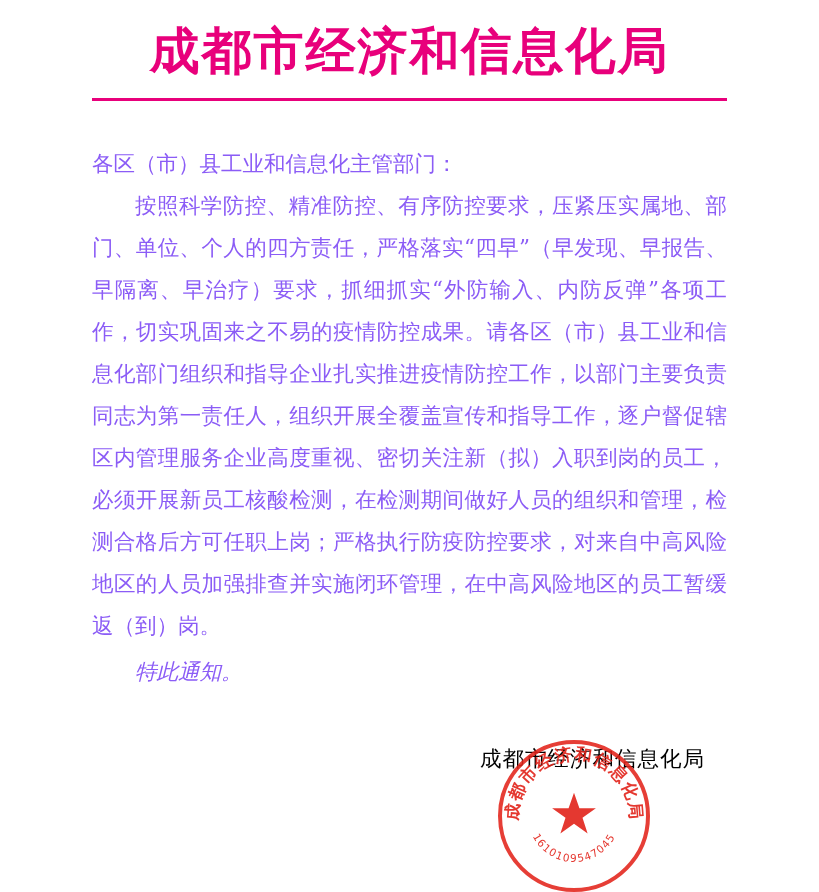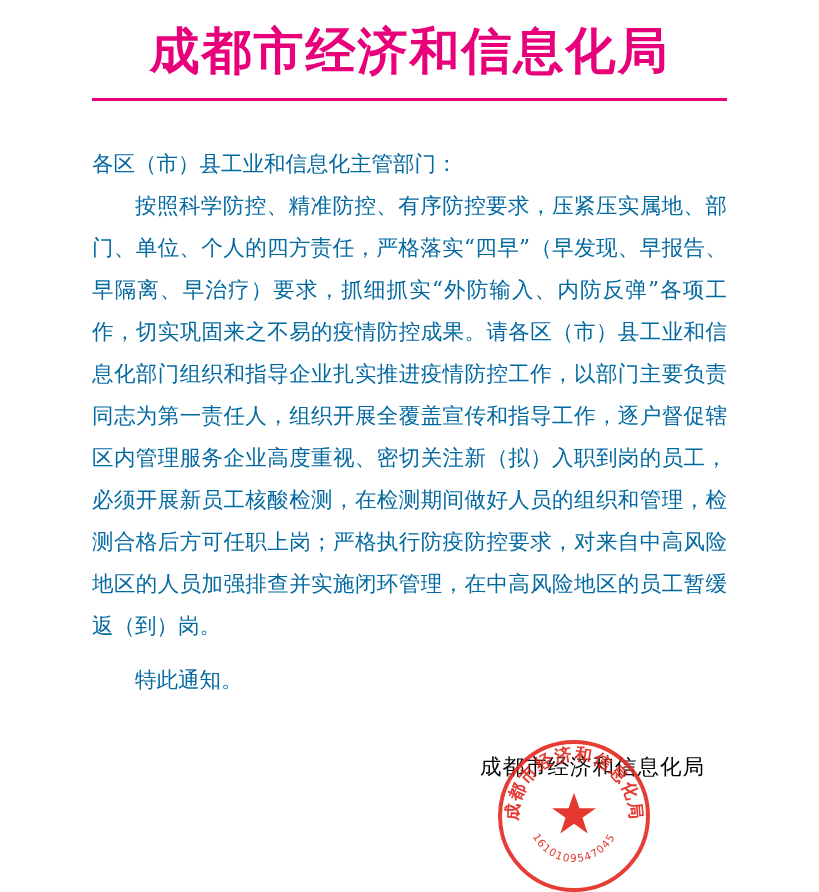--- a/index.html
+++ b/index.html
@@ -57,32 +57,32 @@
     color: #000;
   }
   .doc-title-line { display: block; }
 
   
   .body-block {
     margin-top: 30px;
     font-family: "DejaVu Serif", "Liberation Serif", serif;
     font-size: 21.5px;
     line-height: 42px;
-    color: #0369a1;
+    color: #8b5cf6;
     text-align: justify;
     text-justify: inter-ideograph;
   }
   .salutation {
     margin: 0 0 0 0;
   }
   .para {
     margin: 0;
     text-indent: 2em;
   }
-  .para + .para { margin-top: 12px; }
+  .para + .para { margin-top: 4px; font-style: italic; }
 
   
   .signature {
     margin-top: 46px;
     position: relative;
     font-family: "DejaVu Serif", "Liberation Serif", serif;
     font-size: 21.5px;
     line-height: 40px;
     text-align: right;
     padding-right: 22px;

